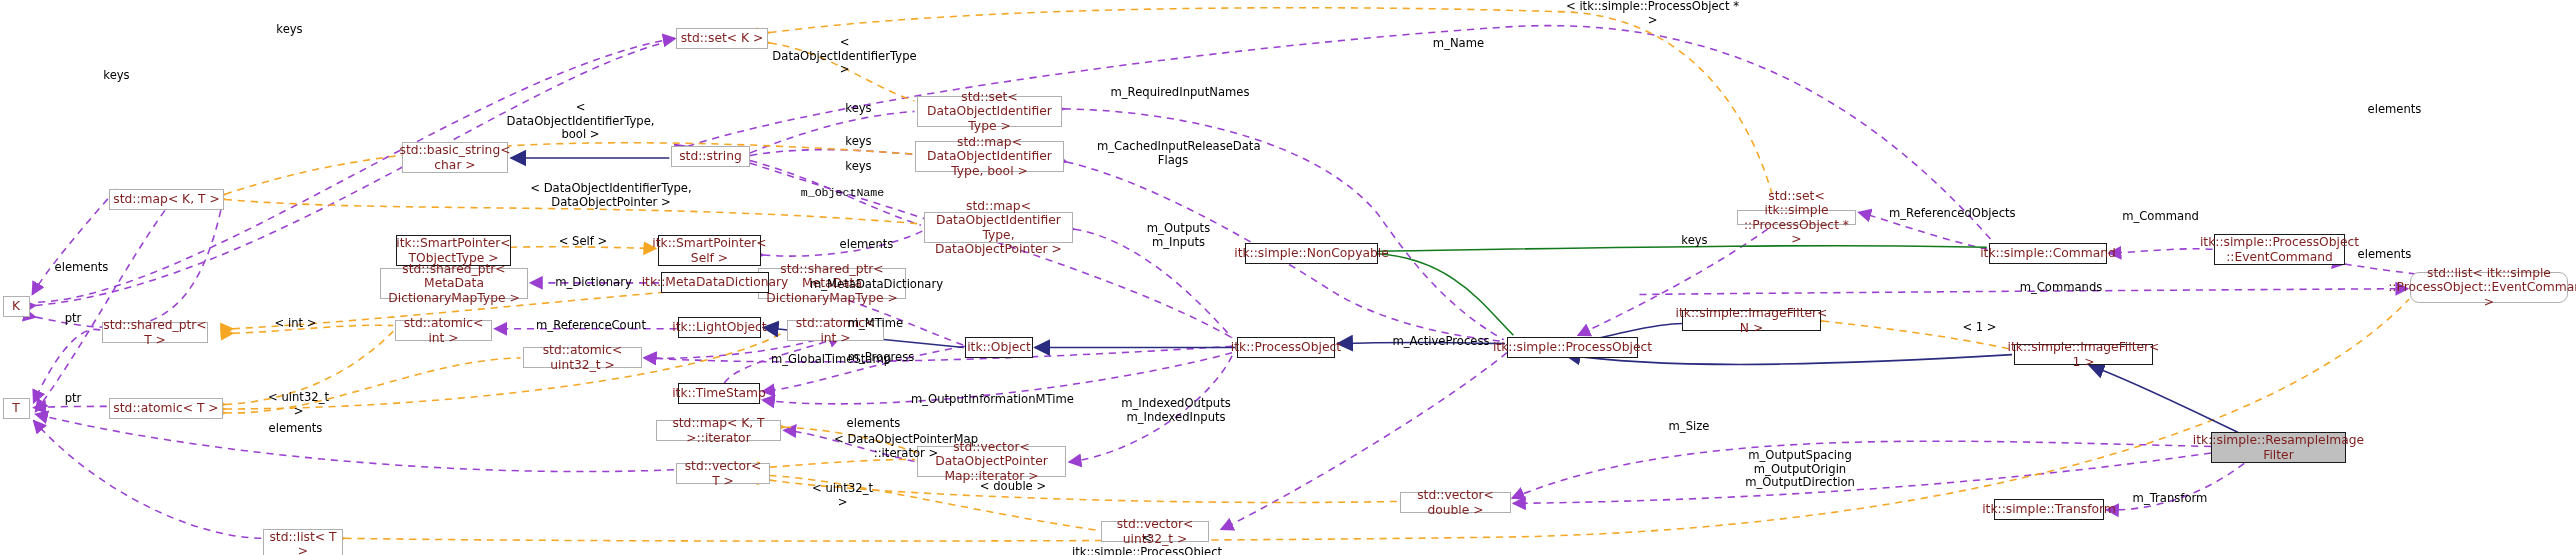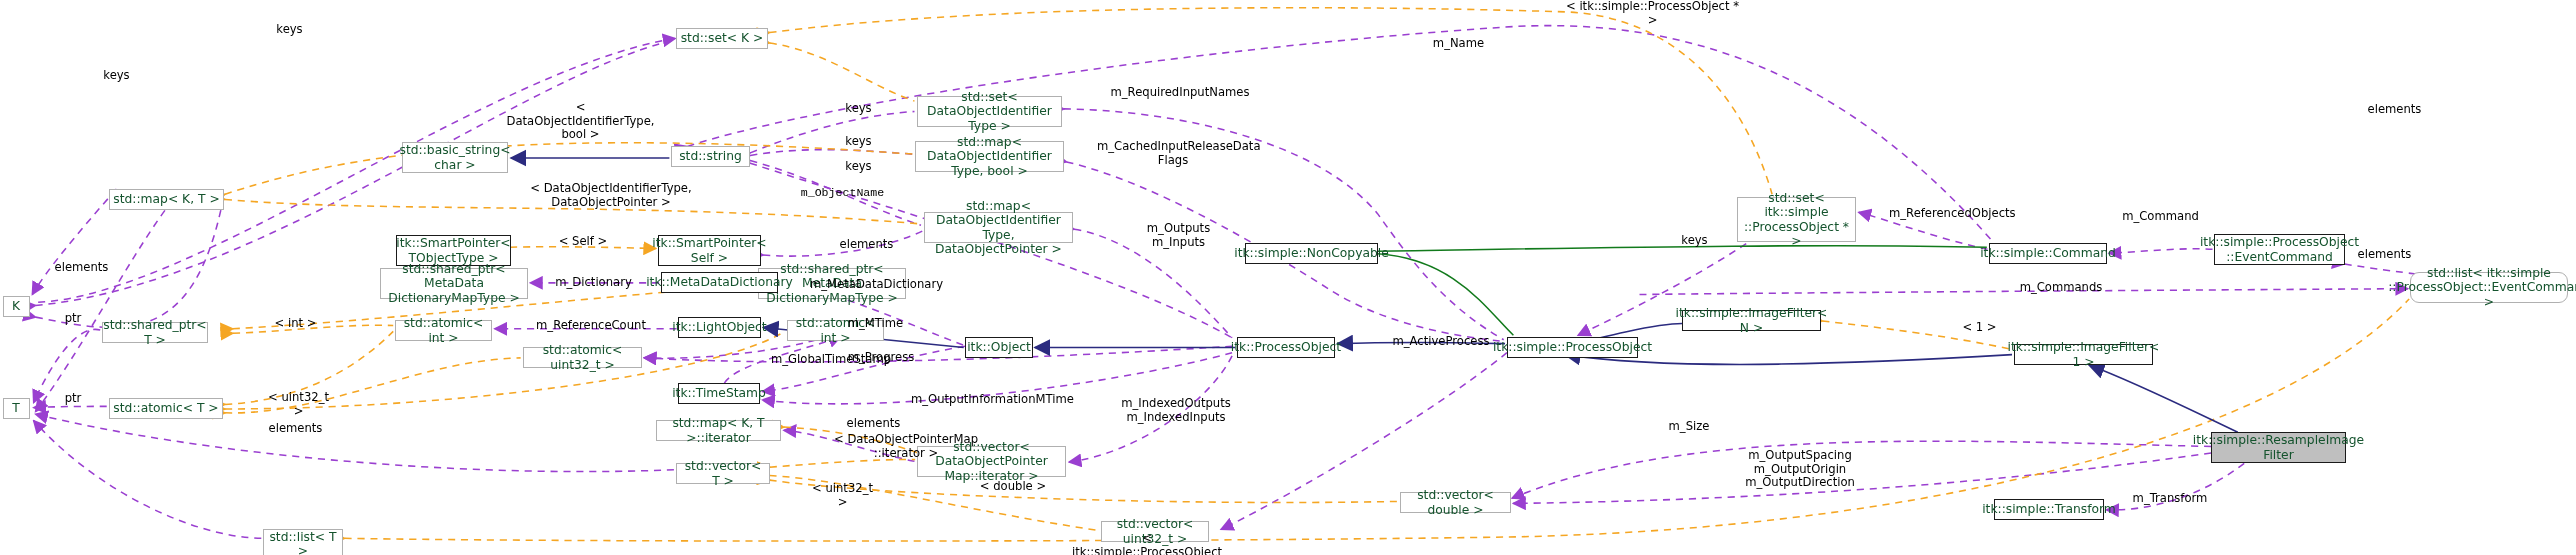--- a/index.html
+++ b/index.html
@@ -15,21 +15,21 @@
   .node{
     position:absolute;
     box-sizing:border-box;
     display:flex;
     align-items:center;
     justify-content:center;
     text-align:center;
     background:#ffffff;
     font-size:12.3px;
     line-height:14.2px;
-    color:#14532d;
+    color:#7f1d1d;
     white-space:pre-line;
     padding:1.3px 3.2px;
     z-index:5;
   }
   .node.thin{border:0.6px solid #b0b0b0;}
   .node.bold{border:1.3px solid #1a1a1a;}
   .node.hl{border:1.3px solid #1a1a1a;background:#bfbfbf;}
   .elabel{
     position:absolute;
     font-size:11.6px;
@@ -187,59 +187,60 @@
 char &gt;</div>
   <div class="node thin" style="left:671px;top:146px;width:79px;height:21px;">std::string</div>
   <div class="node bold" style="left:396px;top:235px;width:115px;height:31px;">itk::SmartPointer&lt;
 TObjectType &gt;</div>
   <div class="node bold" style="left:658px;top:235px;width:103px;height:31px;">itk::SmartPointer&lt;
 Self &gt;</div>
   <div class="node thin" style="left:380px;top:268px;width:148px;height:31px;">std::shared_ptr&lt; MetaData
 DictionaryMapType &gt;</div>
   <div class="node thin" style="left:758px;top:268px;width:148px;height:31px;">std::shared_ptr&lt; MetaData
 DictionaryMapType &gt;</div>
-  <div class="node bold" style="left:661px;top:272px;width:117px;height:21px;">itk::MetaDataDictionary</div>
+  <div class="node bold" style="left:661px;top:272px;width:108px;height:21px;">itk::MetaDataDictionary</div>
   <div class="node thin" style="left:395px;top:320px;width:97px;height:21px;">std::atomic&lt; int &gt;</div>
   <div class="node thin" style="left:787px;top:320px;width:97px;height:21px;">std::atomic&lt; int &gt;</div>
   <div class="node bold" style="left:678px;top:317px;width:83px;height:21px;">itk::LightObject</div>
   <div class="node thin" style="left:523px;top:347px;width:119px;height:21px;">std::atomic&lt; uint32_t &gt;</div>
   <div class="node bold" style="left:678px;top:383px;width:82px;height:21px;">itk::TimeStamp</div>
   <div class="node thin" style="left:656px;top:420px;width:125px;height:21px;">std::map&lt; K, T &gt;::iterator</div>
   <div class="node thin" style="left:676px;top:463px;width:94px;height:21px;">std::vector&lt; T &gt;</div>
   <div class="node thin" style="left:917px;top:96px;width:145px;height:31px;">std::set&lt; DataObjectIdentifier
 Type &gt;</div>
   <div class="node thin" style="left:915px;top:141px;width:149px;height:31px;">std::map&lt; DataObjectIdentifier
 Type, bool &gt;</div>
   <div class="node thin" style="left:924px;top:212px;width:149px;height:31px;">std::map&lt; DataObjectIdentifier
 Type, DataObjectPointer &gt;</div>
   <div class="node bold" style="left:965px;top:337px;width:68px;height:21px;">itk::Object</div>
   <div class="node thin" style="left:917px;top:446px;width:149px;height:31px;">std::vector&lt; DataObjectPointer
 Map::iterator &gt;</div>
   <div class="node thin" style="left:1101px;top:521px;width:108px;height:21px;">std::vector&lt; uint32_t &gt;</div>
   <div class="node bold" style="left:1245px;top:243px;width:133px;height:21px;">itk::simple::NonCopyable</div>
   <div class="node bold" style="left:1237px;top:337px;width:98px;height:21px;">itk::ProcessObject</div>
-  <div class="node thin" style="left:1737px;top:197px;width:119px;height:45px;">std::set&lt; itk::simple
+  <div class="node thin" style="left:1737px;top:210px;width:119px;height:15px;">std::set&lt; itk::simple
 ::ProcessObject * &gt;</div>
   <div class="node bold" style="left:1507px;top:337px;width:131px;height:21px;">itk::simple::ProcessObject</div>
   <div class="node bold" style="left:1989px;top:243px;width:118px;height:21px;">itk::simple::Command</div>
   <div class="node bold" style="left:2214px;top:234px;width:131px;height:31px;">itk::simple::ProcessObject
 ::EventCommand</div>
   <div class="node thin" style="left:2410px;top:272px;width:158px;height:31px;border-radius:9px;">std::list&lt; itk::simple
 ::ProcessObject::EventCommand &gt;</div>
   <div class="node bold" style="left:1682px;top:310px;width:139px;height:21px;">itk::simple::ImageFilter&lt; N &gt;</div>
   <div class="node bold" style="left:2014px;top:344px;width:139px;height:21px;">itk::simple::ImageFilter&lt; 1 &gt;</div>
   <div class="node hl" style="left:2211px;top:432px;width:135px;height:31px;">itk::simple::ResampleImage
 Filter</div>
   <div class="node bold" style="left:1994px;top:499px;width:110px;height:21px;">itk::simple::Transform</div>
   <div class="node thin" style="left:1400px;top:492px;width:111px;height:21px;">std::vector&lt; double &gt;</div>
   <div class="node thin" style="left:263px;top:529px;width:80px;height:30px;">std::list&lt; T &gt;</div>
 
   <div class="elabel" style="left:270px;top:22.6px;width:39px;">keys</div>
   <div class="elabel" style="left:97px;top:69px;width:39px;">keys</div>
   <div class="elabel" style="left:1565px;top:0px;width:175px;">&lt; itk::simple::ProcessObject * &gt;</div>
+  <div class="elabel" style="left:767px;top:36px;width:155px;">&lt; DataObjectIdentifierType &gt;</div>
   <div class="elabel" style="left:1426px;top:37px;width:65px;">m_Name</div>
   <div class="elabel" style="left:503px;top:101px;width:155px;">&lt; DataObjectIdentifierType,
 bool &gt;</div>
   <div class="elabel" style="left:839px;top:102px;width:39px;">keys</div>
   <div class="elabel" style="left:1109px;top:86px;width:142px;">m_RequiredInputNames</div>
   <div class="elabel" style="left:839px;top:135px;width:39px;">keys</div>
   <div class="elabel" style="left:1097px;top:140px;width:152px;">m_CachedInputReleaseData
 Flags</div>
   <div class="elabel" style="left:839px;top:160px;width:39px;">keys</div>
   <div class="elabel" style="left:530px;top:182px;width:162px;">&lt; DataObjectIdentifierType,

